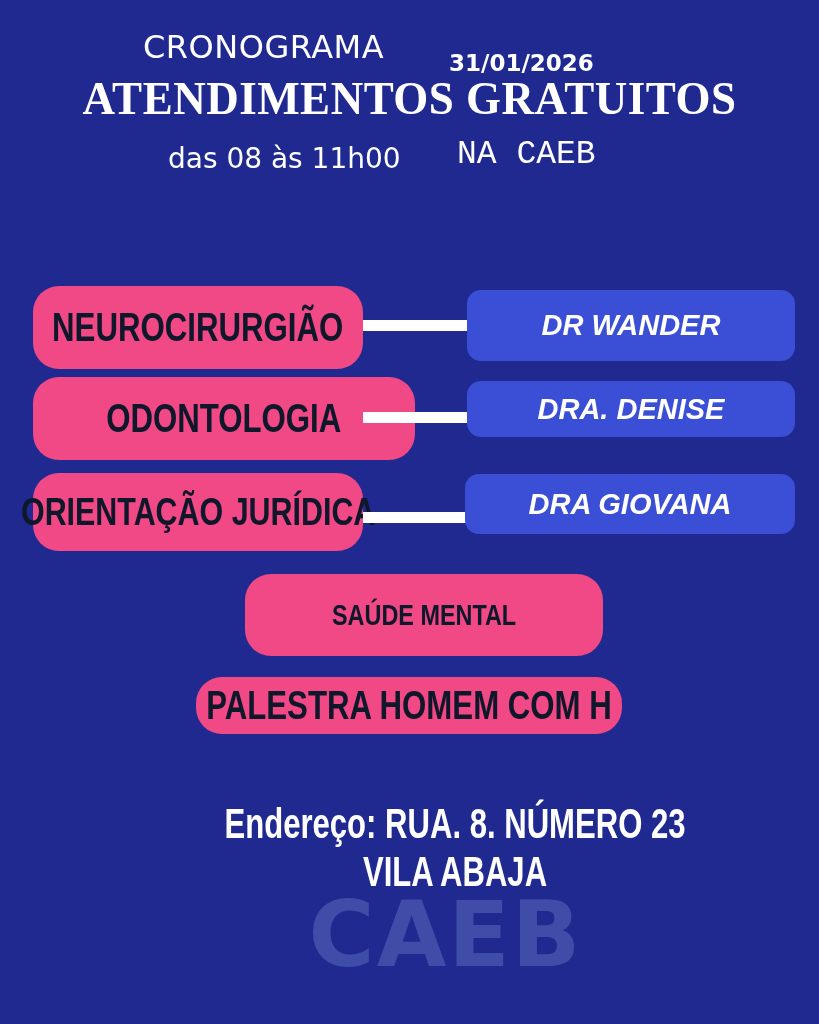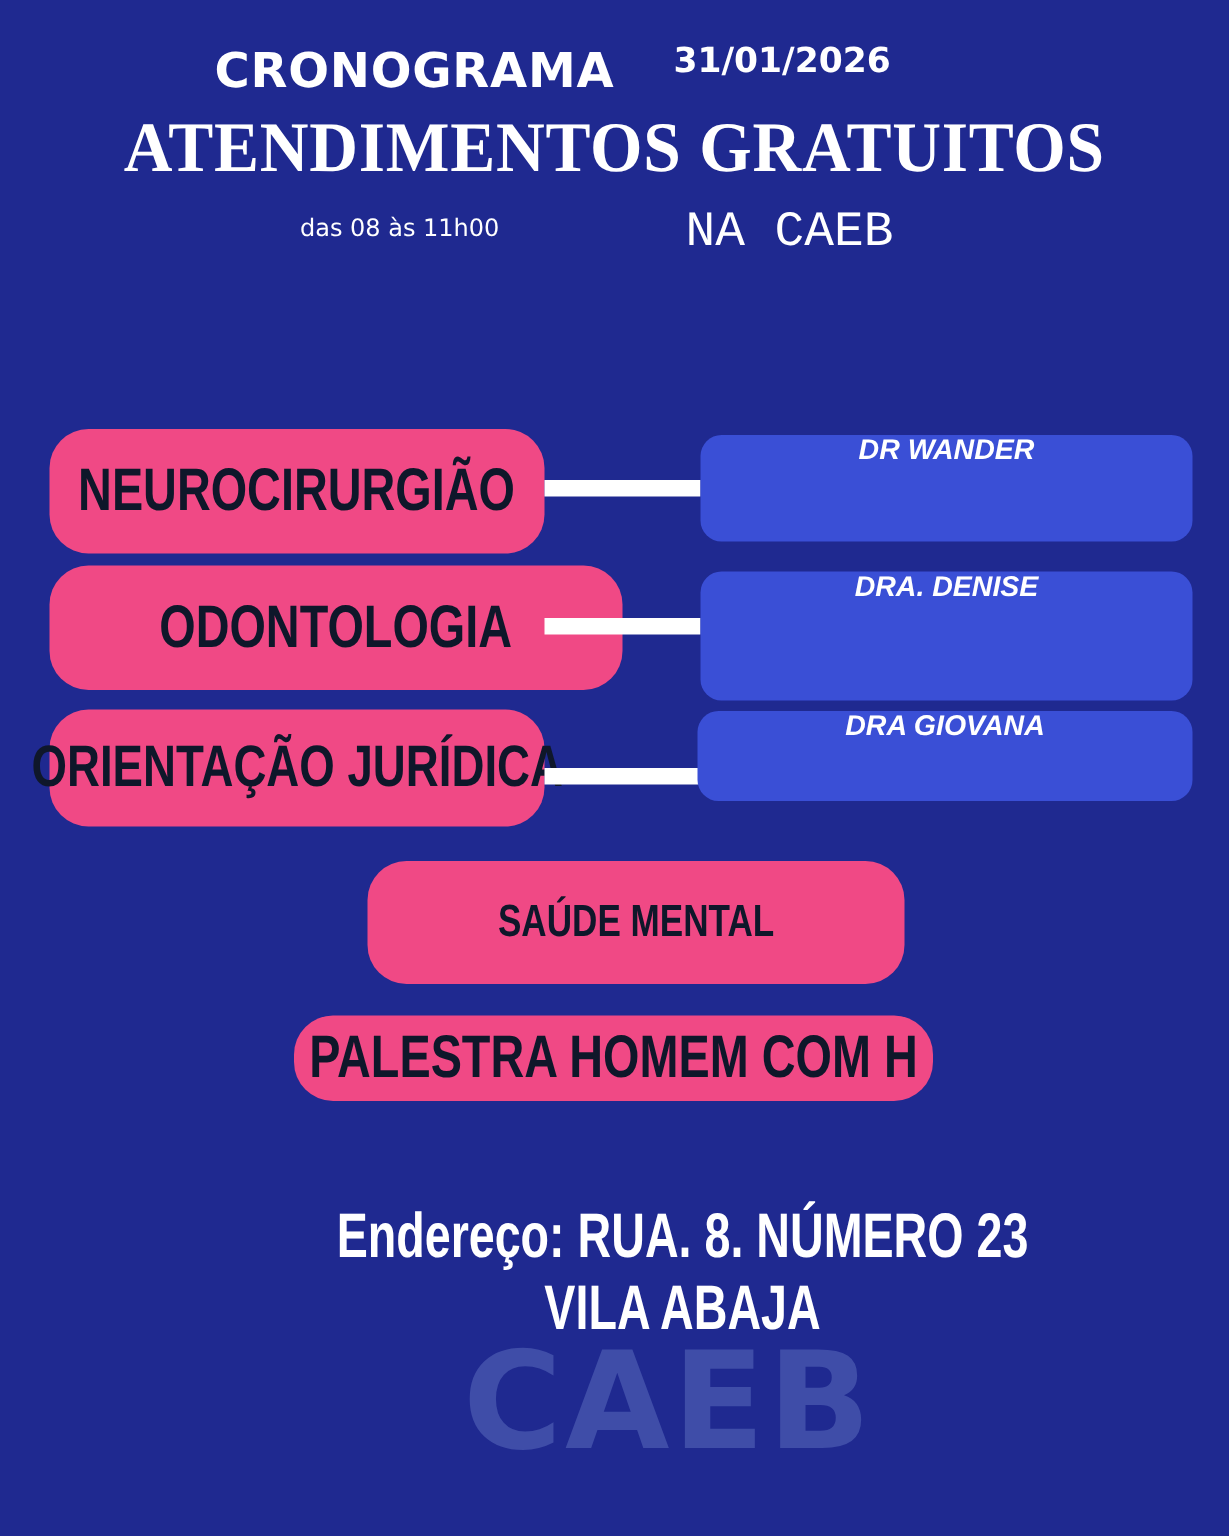--- a/index.html
+++ b/index.html
@@ -1,28 +1,28 @@
 <!DOCTYPE html>
 <html><head>
 <meta charset="utf-8">
 <style>
   * { margin:0; padding:0; box-sizing:border-box; }
   html, body { width:819px; height:1024px; overflow:hidden; }
   body { background:#1f2990; position:relative; font-family:"Liberation Sans", sans-serif; color:#fff; }
   .abs { position:absolute; }
-  .title-cron { left:143px; top:28px; font-size:32px; font-family:"DejaVu Sans", sans-serif; font-weight:bold; letter-spacing:0.5px; }
-  .date { left:449px; top:28px; font-size:23px; font-weight:bold; font-family:"DejaVu Sans", sans-serif; }
+  .title-cron { left:143px; top:28px; font-size:32px; font-family:"DejaVu Sans", sans-serif; font-weight:normal; letter-spacing:0.5px; }
+  .date { left:449px; top:50px; font-size:23px; font-weight:bold; font-family:"DejaVu Sans", sans-serif; }
   .headline { left:0; width:819px; top:72px; text-align:center; font-family:"Liberation Serif", serif; font-weight:bold; font-size:45px; letter-spacing:0.5px; transform:scaleY(1.05); }
-  .hours { left:168px; top:142px; font-size:16px; font-family:"DejaVu Sans", sans-serif;margin-left:32px; }
+  .hours { left:168px; top:142px; font-size:28px; font-family:"DejaVu Sans", sans-serif; }
   .na-caeb { left:457px; top:136px; font-size:33px; font-family:Liberation Mono, monospace; }
   .pill { position:absolute; background:#f04985; border-radius:26px; display:flex; align-items:center; justify-content:center;
           font-family:"Liberation Sans", sans-serif; font-weight:bold; color:#0f172a; white-space:nowrap;text-align:center; }
   .pill span { display:inline-block; transform:scaleX(0.78); }
-  .dr { position:absolute; background:#3a4fd6; border-radius:14px; display:flex; justify-content:center;
-        font-family:"Liberation Sans", sans-serif; font-weight:bold; font-style:italic; font-size:19px; color:#fff; white-space:nowrap; }
+  .dr { position:absolute; background:#3a4fd6; border-radius:14px; display:flex; align-items:center; justify-content:center;
+        font-family:"Liberation Sans", sans-serif; font-weight:bold; font-style:italic; font-size:29px; color:#fff; white-space:nowrap; }
   .line { position:absolute; background:#fff; height:11px; }
   .addr { left:0; width:819px; top:800px; text-align:center; font-weight:bold; font-size:42px; padding-left:91px; }
   .addr span { display:inline-block; transform:scaleX(0.74); transform-origin:center; }
   .wm { left:0; width:819px; top:882px; text-align:center; font-size:90px; font-weight:bold; font-family:"DejaVu Sans", sans-serif; color:#3f4da8; letter-spacing:2px;margin-left:36px; }
 </style>
 </head>
 <body>
 
 <div>
   <div class="abs title-cron">CRONOGRAMA</div>
@@ -39,21 +39,21 @@
   </div>
   <div class="line" style="left:363px;top:320px;width:104px;"></div>
   <div class="dr" style="left:467px;top:290px;width:328px;height:71px;">
     <span>DR WANDER</span>
   </div>
 
   <div class="pill" style="left:33px;top:377px;width:382px;height:83px;font-size:40px;">
     <span>ODONTOLOGIA</span>
   </div>
   <div class="line" style="left:363px;top:412px;width:104px;"></div>
-  <div class="dr" style="left:467px;top:381px;width:328px;height:86px;">
+  <div class="dr" style="left:467px;top:381px;width:328px;height:56px;">
     <span>DRA. DENISE</span>
   </div>
 
   <div class="pill" style="left:33px;top:473px;width:330px;height:78px;font-size:39px;">
     <span>ORIENTAÇÃO JURÍDICA</span>
   </div>
   <div class="line" style="left:363px;top:512px;width:104px;"></div>
   <div class="dr" style="left:465px;top:474px;width:330px;height:60px;">
     <span>DRA GIOVANA</span>
   </div>

